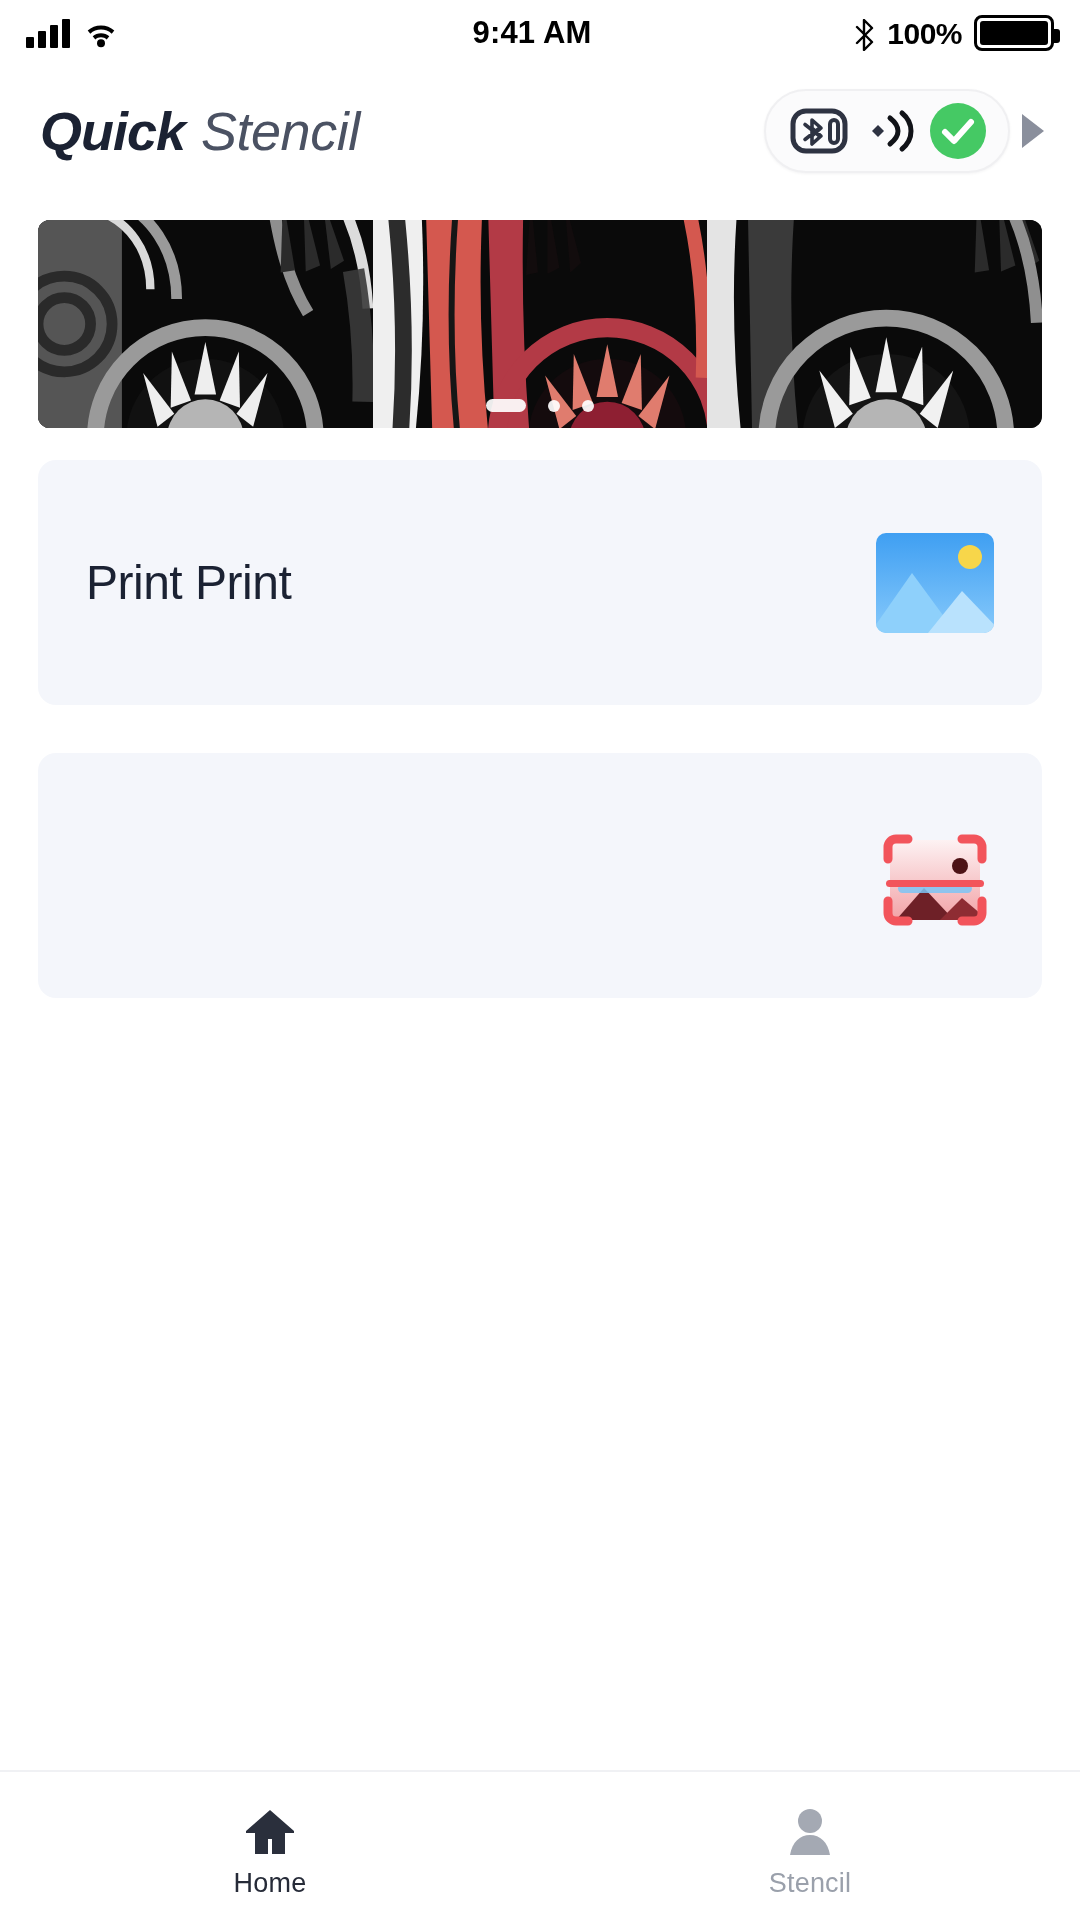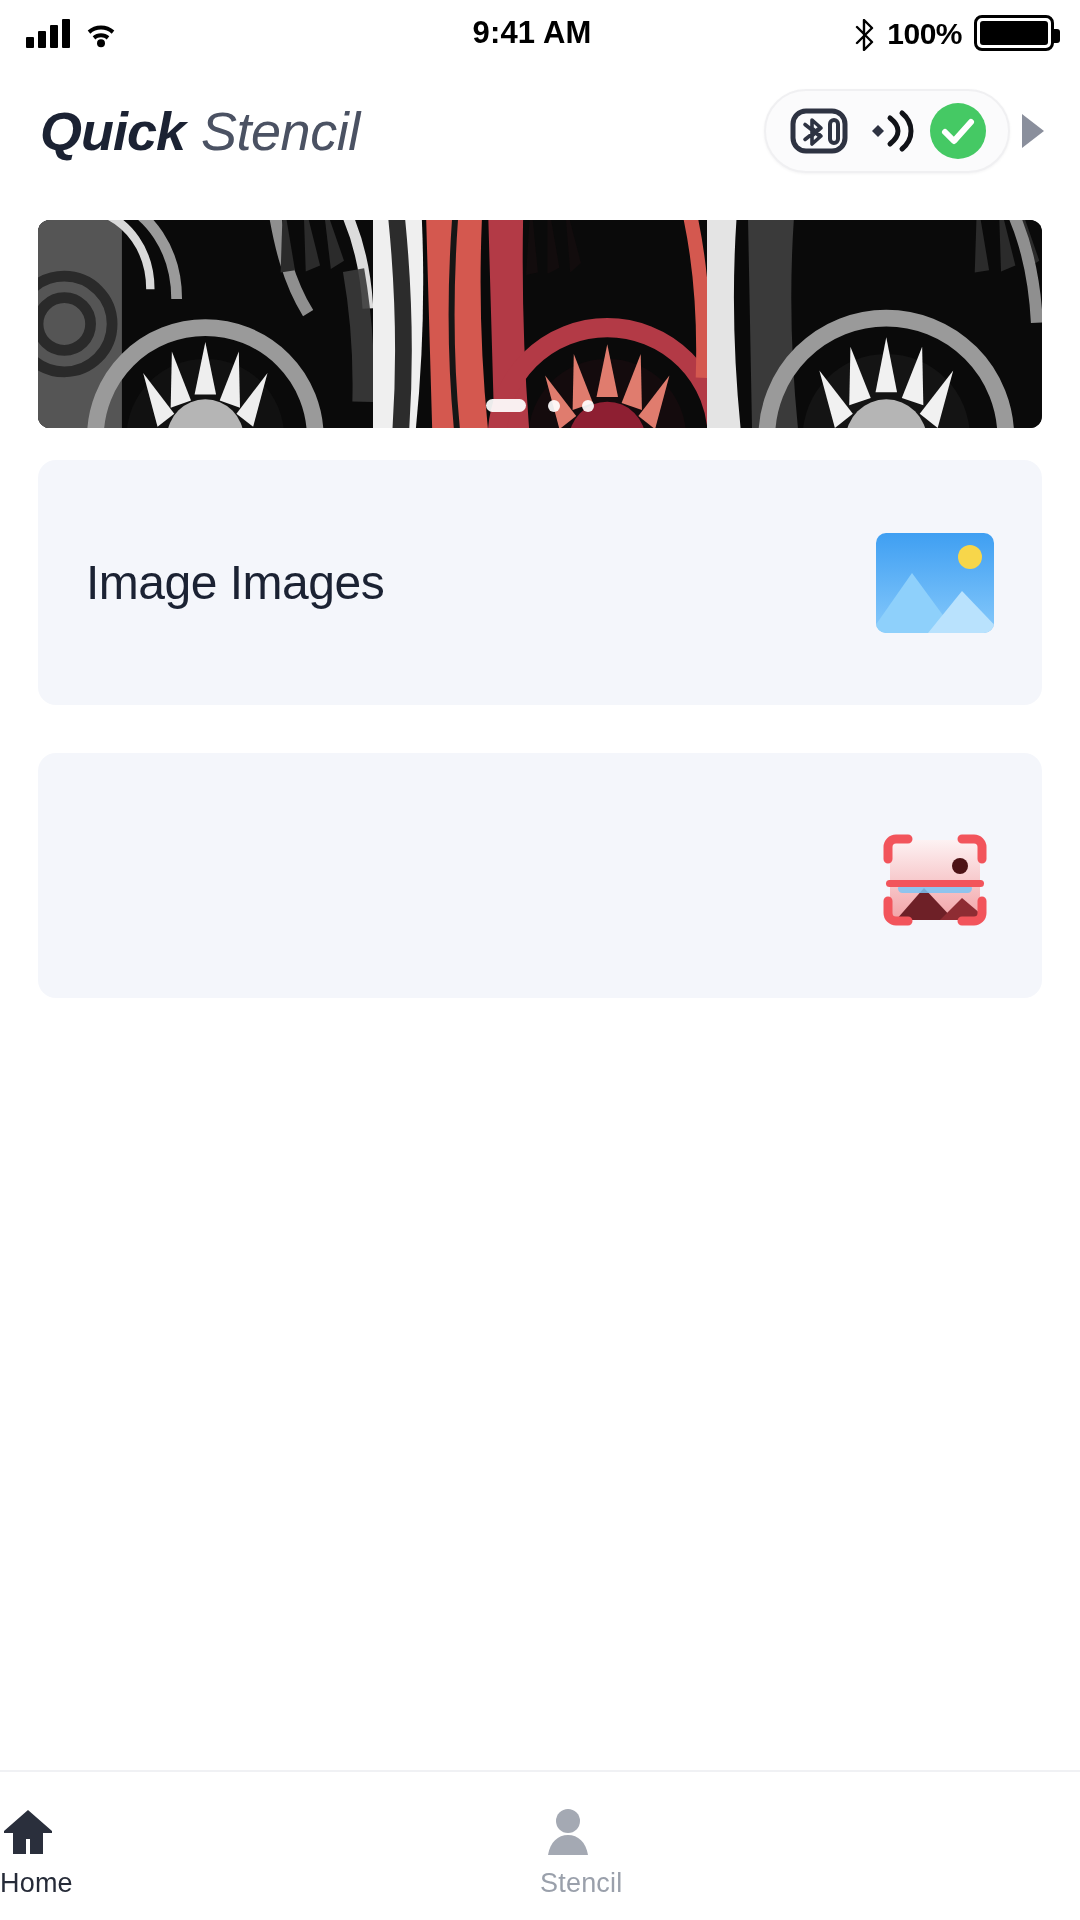--- a/index.html
+++ b/index.html
@@ -121,21 +121,21 @@
   
   .tabbar{
     position:absolute; left:0; right:0; bottom:0;
     height:150px;
     background:#ffffff;
     border-top:2px solid #f0f1f4;
     display:flex;
   }
   .tab{
     flex:1 1 0;
-    display:flex; flex-direction:column; align-items:flex-start; justify-content:center;
+    display:flex; flex-direction:column; align-items:center; justify-content:center;
     gap:12px;
     padding-top:6px;
   }
   .tab .ticon{ height:56px; display:flex; align-items:flex-end; }
   .tab .tlabel{ font-size:27px; letter-spacing:.2px; }
   .tab.active .tlabel{ color:#262b38; }
   .tab.inactive .tlabel{ color:#9aa0ab; }
 </style>
 </head>
 <body>
@@ -293,21 +293,21 @@
   <div class="dots">
     <span class="dot active"></span>
     <span class="dot"></span>
     <span class="dot"></span>
   </div>
 </div>
 
 <div class="cards">
 
   <div class="card">
-    <span class="card-label">Image Images</span>
+    <span class="card-label">Print Print</span>
     <span class="card-icon">
       <svg viewBox="0 0 118 100" width="118" height="100" aria-hidden="true">
         <defs>
           <linearGradient id="skyGrad" x1="0" y1="0" x2="0" y2="1">
             <stop offset="0" stop-color="#3f9ff2"></stop>
             <stop offset="1" stop-color="#86c9fb"></stop>
           </linearGradient>
           <clipPath id="picClip">
               <rect x="0" y="0" width="118" height="100" rx="10"></rect>
             </clipPath>

